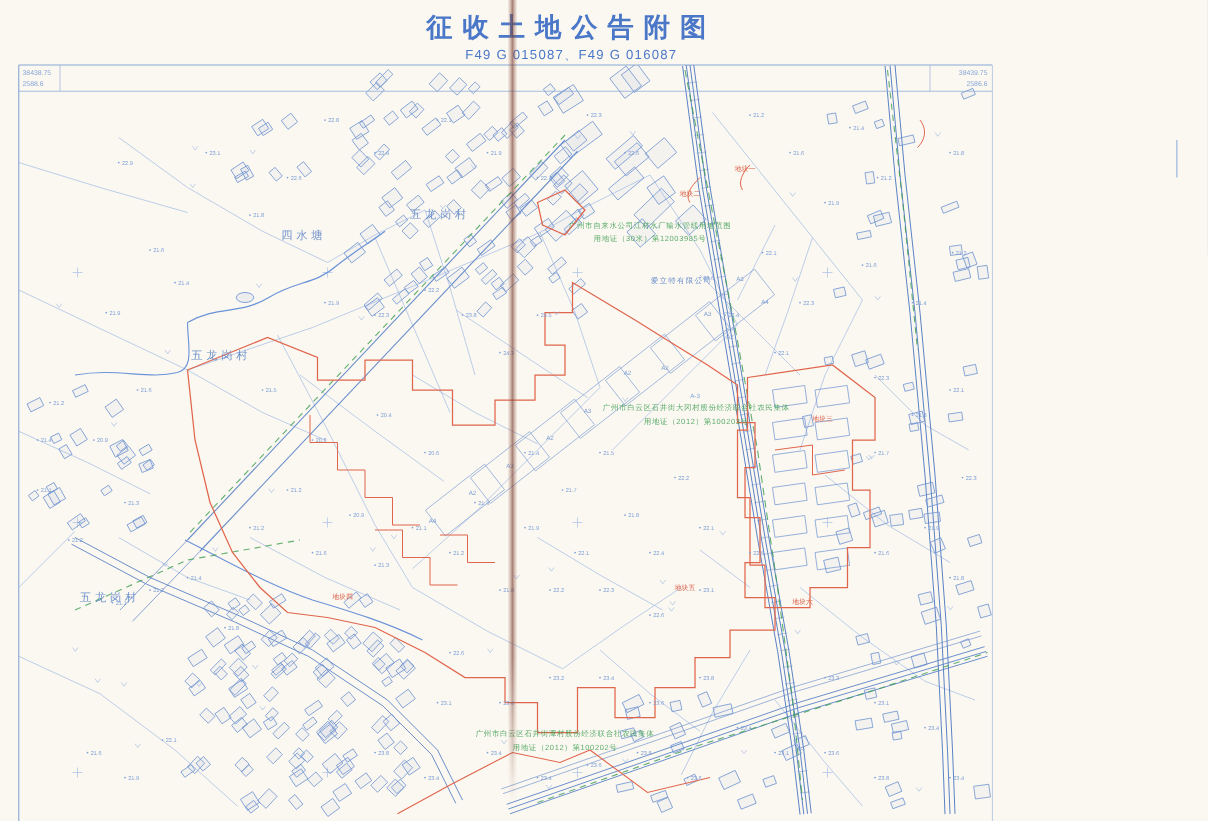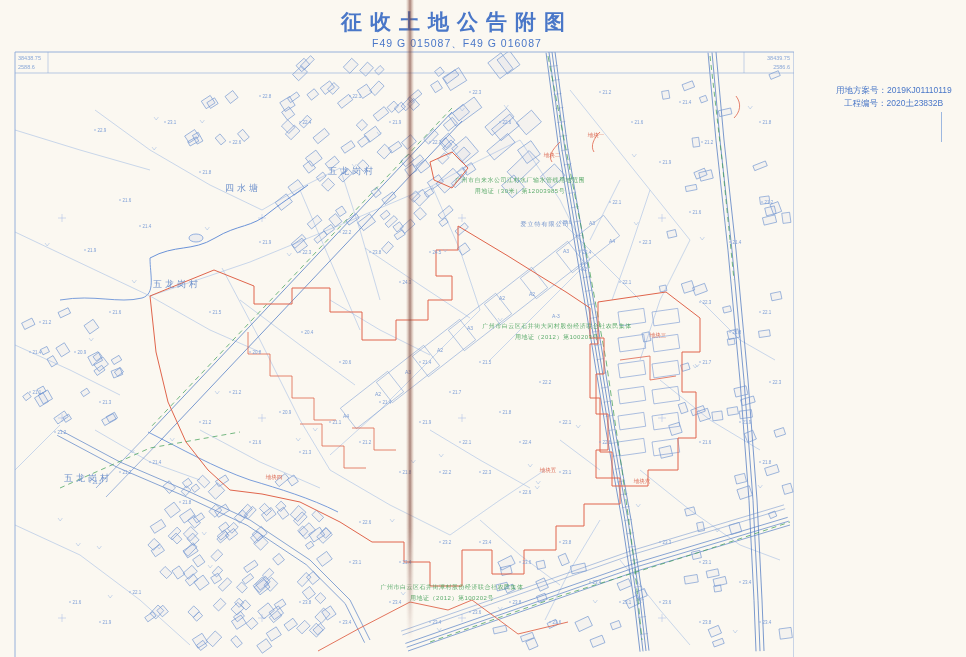--- a/index.html
+++ b/index.html
@@ -676,20 +676,16 @@
           <text x="790" y="60" font-size="5.5" fill="#8aa8d8" font-family="&quot;Liberation Sans&quot;,sans-serif" text-anchor="end">38439.75</text>
           <text x="790" y="69" font-size="5.5" fill="#8aa8d8" font-family="&quot;Liberation Sans&quot;,sans-serif" text-anchor="end">2586.6</text>
         </g>
         <path d="M15,52 H794 M15,52 V657 M794,52 V657" stroke="#8aa8d8" stroke-width="0.9" fill="none"></path>
         <line x1="15" y1="73" x2="794" y2="73" stroke="#8aa8d8" stroke-width="0.6"></line>
         <line x1="48" y1="52" x2="48" y2="73" stroke="#8aa8d8" stroke-width="0.5"></line>
         <line x1="744" y1="52" x2="744" y2="73" stroke="#8aa8d8" stroke-width="0.5"></line>
       </svg>
   </div>
 
-  <div class="info-panel">
-    <div>用地方案号：2019KJ01110119</div>
-    <div class="info-line2">工程编号：2020土23832B</div>
-  </div>
   <div class="panel-tick"></div>
 
   <div class="crease"></div>
 </div>
 
 </body></html>

